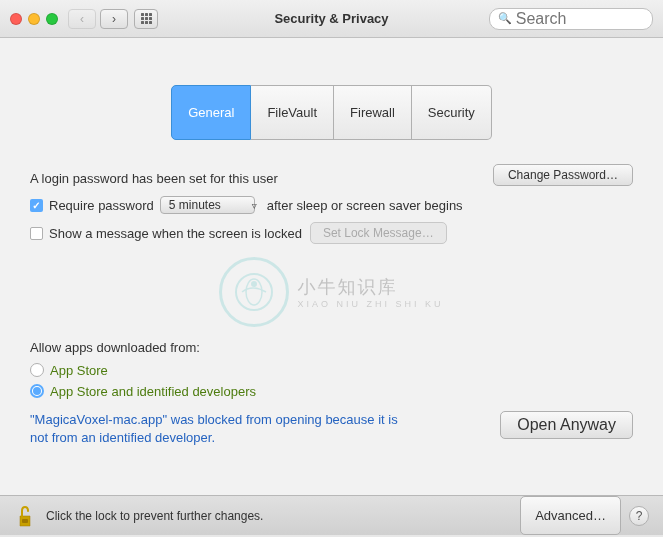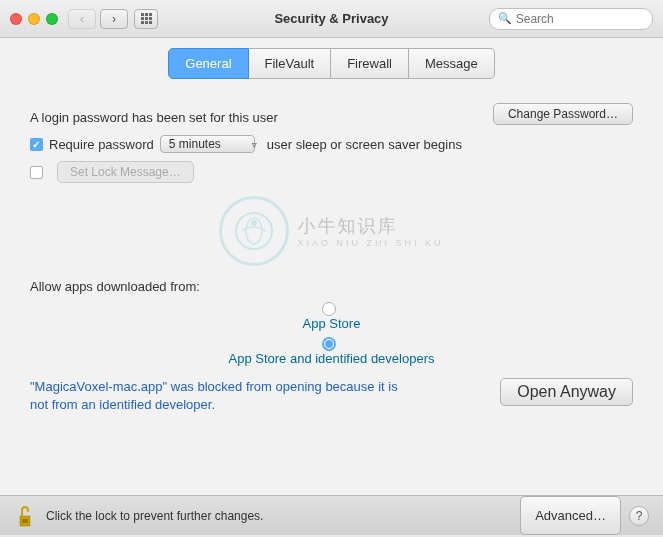--- a/index.html
+++ b/index.html
@@ -107,47 +107,48 @@
       height: 22px;
     }
     .search-icon-svg {
       color: #aaa;
       margin-right: 4px;
       font-size: 11px;
     }
     .search-input {
       border: none;
       outline: none;
-      font-size: 12px;
+      font-size: 16px;
       color: #0f172a;
       background: transparent;
       width: 100%;
     }
 
     
     .main-content {
       background: #f2f2f2;
       height: calc(537px - 38px - 42px);
       overflow-y: auto;
     }
 
     
     .tabs-bar {
       display: flex;
       justify-content: center;
       padding: 10px 0 8px;
       gap: 0;
     }
     .tab {
-      padding: 7px 16px;
+      padding: 19px 16px;
       font-size: 13px;
       border: 1px solid #b0b0b0;
       cursor: pointer;
       background: linear-gradient(to bottom, #f9f9f9, #e8e8e8);
       color: #333;
+      margin-top: 37px;
     }
     .tab:first-child {
       border-radius: 5px 0 0 5px;
     }
     .tab:last-child {
       border-radius: 0 5px 5px 0;
     }
     .tab + .tab {
       border-left: none;
     }
@@ -296,25 +297,23 @@
     .allow-apps-section {
       margin-top: 8px;
     }
     .allow-apps-label {
       font-size: 13px;
       color: #333;
       margin-bottom: 8px;
     }
     .radio-row {
       display: flex;
-      align-items: center;
       margin-bottom: 6px;
       font-size: 13px;
-      color: #0369a1;
-      flex-direction: column;
+      color: #4d7c0f;
     }
     .radio-unchecked {
       width: 14px;
       height: 14px;
       border-radius: 50%;
       border: 1px solid #b0b0b0;
       background: white;
       margin-right: 6px;
       flex-shrink: 0;
     }
@@ -447,21 +446,21 @@
     <input class="search-input" type="text" placeholder="Search" style="">
   </div>
 </div>
 
 <div class="main-content">
 
   <div class="tabs-bar">
     <div class="tab active">General</div>
     <div class="tab">FileVault</div>
     <div class="tab">Firewall</div>
-    <div class="tab">Message</div>
+    <div class="tab">Security</div>
   </div>
 
   <div class="content-area">
 
     <div class="password-row">
       <span class="password-text">A login password has been set for this user</span>
       <button class="change-pw-btn">Change Password…</button>
     </div>
 
     <div class="checkbox-row">
@@ -472,25 +471,26 @@
           <option>5 minutes</option>
           <option>immediately</option>
           <option>1 minute</option>
           <option>15 minutes</option>
           <option>1 hour</option>
           <option>4 hours</option>
           <option>8 hours</option>
         </select>
         <span class="dropdown-arrow">▿</span>
       </div>
-      <span style="margin-left:6px;">user sleep or screen saver begins</span>
+      <span style="margin-left:6px;">after sleep or screen saver begins</span>
     </div>
 
     <div class="checkbox-row">
       <span class="checkbox-unchecked"></span>
+      <span>Show a message when the screen is locked</span>
       <button class="lock-msg-btn">Set Lock Message…</button>
     </div>
 
     <div class="watermark-area">
       <div class="watermark-circle">
         <svg width="44" height="44" viewBox="0 0 44 44">
           <circle cx="22" cy="22" r="18" fill="none" stroke="#7cc" stroke-width="2"></circle>
           <ellipse cx="22" cy="22" rx="8" ry="13" fill="none" stroke="#7cc" stroke-width="1.5"></ellipse>
           <path d="M10,22 Q20,14 34,22" fill="none" stroke="#7cc" stroke-width="1.5"></path>
           <circle cx="22" cy="14" r="3" fill="#7cc"></circle>

